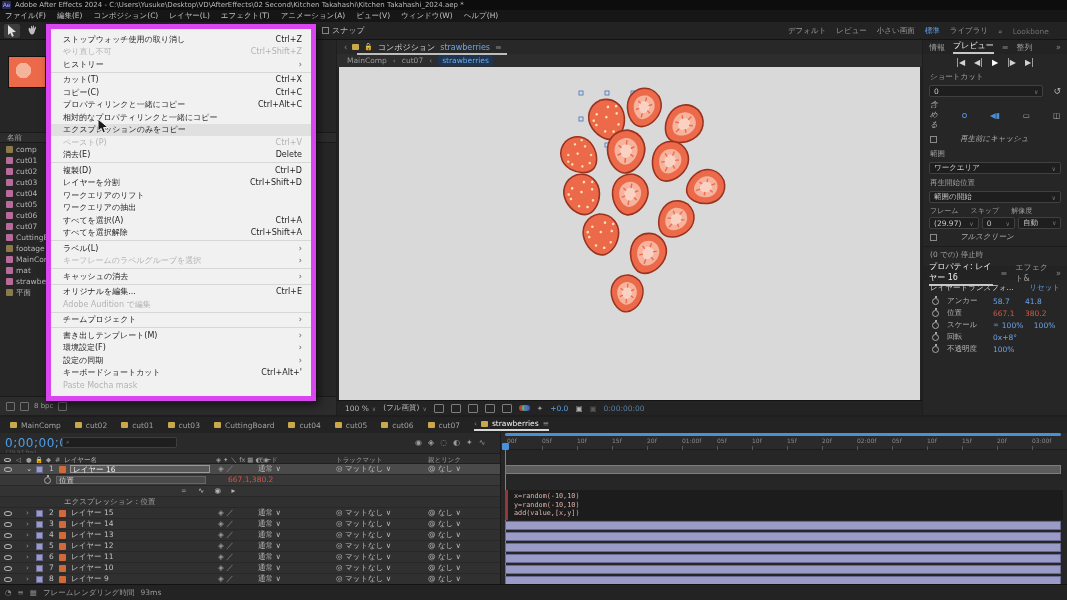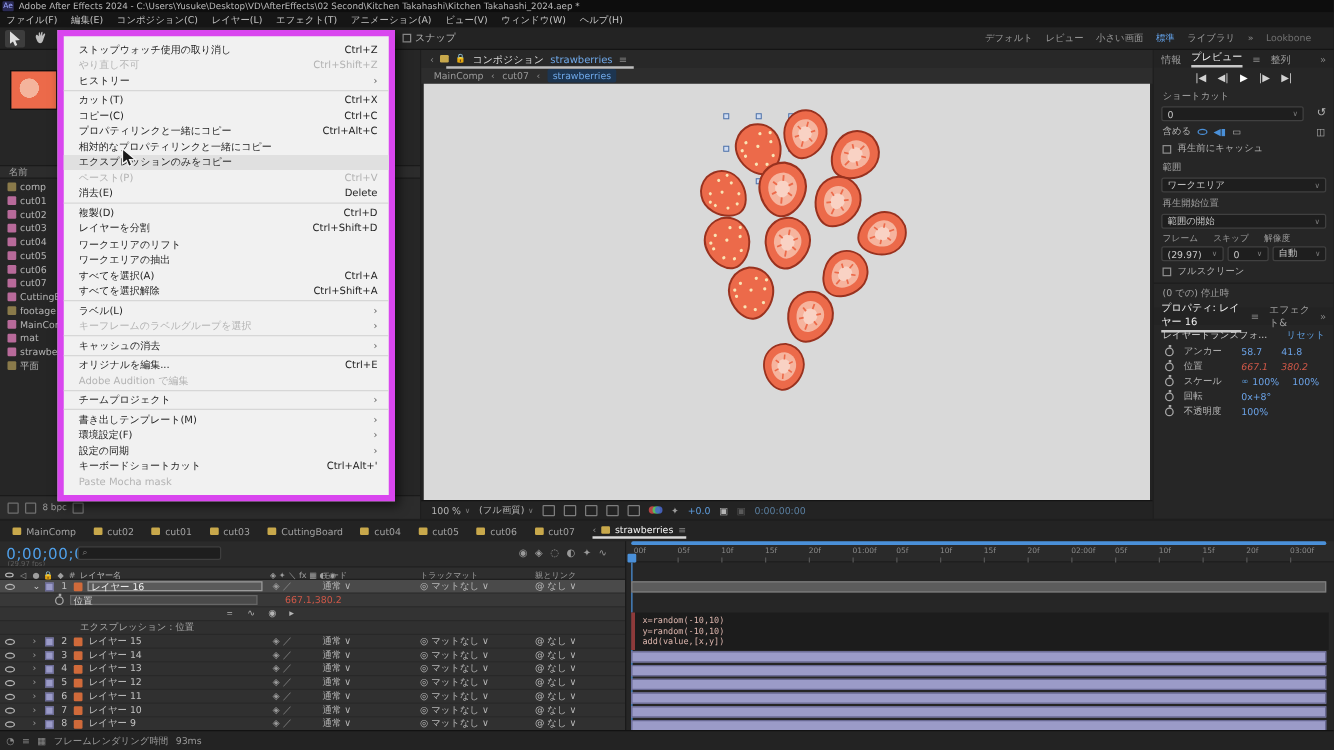--- a/index.html
+++ b/index.html
@@ -9,21 +9,21 @@
 
   
   #titlebar { left:0; top:0; width:1067px; height:10px; background:#0d0d0d; display:flex; align-items:center; font-size:7px; color:#b9b9b9; }
   #app-icon { width:9px; height:8px; background:#2a2a55; color:#9da9ff; font-size:6px; text-align:center; line-height:8px; margin:0 4px 0 2px; border-radius:1px; }
   #menubar { left:0; top:10px; width:1067px; height:12px; background:#161616; display:flex; align-items:center; gap:11px; padding-left:5px; font-size:7.5px; color:#c4c4c4; }
   #toolbar { left:0; top:22px; width:1067px; height:18px; background:#232323; border-bottom:1px solid #141414; display:flex; align-items:center; font-size:8px; }
   .tool { width:16px; height:14px; display:flex; align-items:center; justify-content:center; margin-left:4px; border-radius:2px; }
   .tool.active { background:#3d3d3d; }
   #snap-row { position:absolute; left:322px; display:flex; align-items:center; gap:3px; color:#b5b5b5; }
   .cbx { width:7px; height:7px; border:1px solid #8a8a8a; background:transparent; display:inline-block; }
-  #workspaces { position:absolute; right:18px; display:flex; align-items:flex-start; gap:10px; color:#9a9a9a; font-size:7.5px; }
+  #workspaces { position:absolute; right:18px; display:flex; align-items:flex-end; gap:10px; color:#9a9a9a; font-size:7.5px; }
   #workspaces .ws.active { color:#63a1e8; }
   #lookbone { color:#6f6f6f; }
 
   
   .panel-tabs { display:flex; align-items:center; gap:8px; font-size:8px; color:#9e9e9e; height:14px; padding:0 6px; background:#232323; }
   .ptab.active { color:#f0f0f0; border-bottom:2px solid #c8c8c8; padding-bottom:1px; }
   .chev { color:#8a8a8a; }
 
   
   #project-panel { left:0; top:40px; width:336px; height:375px; background:#262626; }
@@ -44,26 +44,26 @@
   #viewer-toolbar { position:absolute; left:0; top:360px; width:585px; height:15px; background:#232323; border-top:1px solid #141414; display:flex; align-items:center; gap:7px; padding-left:8px; font-size:7.5px; color:#b5b5b5; }
   .vt-drop { display:flex; align-items:center; gap:3px; }
   .vt-ico { width:10px; height:9px; border:1px solid #7d7d7d; border-radius:1px; }
   .rgb-ico { width:11px; height:9px; position:relative; }
   .rgb-ico i { position:absolute; width:6px; height:6px; border-radius:50%; opacity:.85; }
 
   
   #right-col { left:923px; top:40px; width:144px; height:375px; background:#262626; }
   .rc-label { font-size:7.5px; color:#a2a2a2; padding:3px 7px 2px; }
   .rc-drop { margin:1px 6px; height:12px; background:#1e1e1e; border:1px solid #404040; border-radius:2px; display:flex; align-items:center; justify-content:space-between; padding:0 4px; font-size:7.5px; color:#c8c8c8; }
-  .rc-row { display:flex; align-items:center; gap:5px; padding:2px 7px; font-size:7.5px; color:#b0b0b0; }
+  .rc-row { display:flex; align-items:center; gap:23px; padding:2px 7px; font-size:7.5px; color:#b0b0b0;font-style:italic; }
   #transport { display:flex; justify-content:center; gap:9px; padding:4px 0 2px; color:#d2d2d2; font-size:8px; }
   .prop-row { display:flex; align-items:center; height:12px; padding-left:9px; font-size:7.5px; }
   .prop-name { width:46px; color:#b5b5b5; }
   .prop-val { width:32px; color:#6ba3e8; }
-  .prop-val.red { color:#d05848;font-style:italic; }
+  .prop-val.red { color:#d05848; }
   .stopwatch { width:7px; height:7px; border:1px solid #a8a8a8; border-radius:50%; margin-right:8px; position:relative; }
   .stopwatch:before { content:""; position:absolute; left:2px; top:-3px; width:2px; height:2px; background:#a8a8a8; }
 
   
   #timeline { left:0; top:417px; width:1067px; height:183px; background:#2a2a2a; }
   #tl-tabs { height:16px; background:#232323; display:flex; align-items:center; gap:14px; padding-left:10px; font-size:7.5px; color:#a2a2a2; }
   .tl-tab { display:flex; align-items:center; gap:4px; }
   .tab-ico { width:7px; height:6px; background:#c8a84b; border-radius:1px; }
   .tl-tab.active { color:#f2f2f2; border-bottom:2px solid #d8d8d8; padding-bottom:1px; }
   #tl-left { position:absolute; left:0; top:16px; width:500px; height:151px; }

